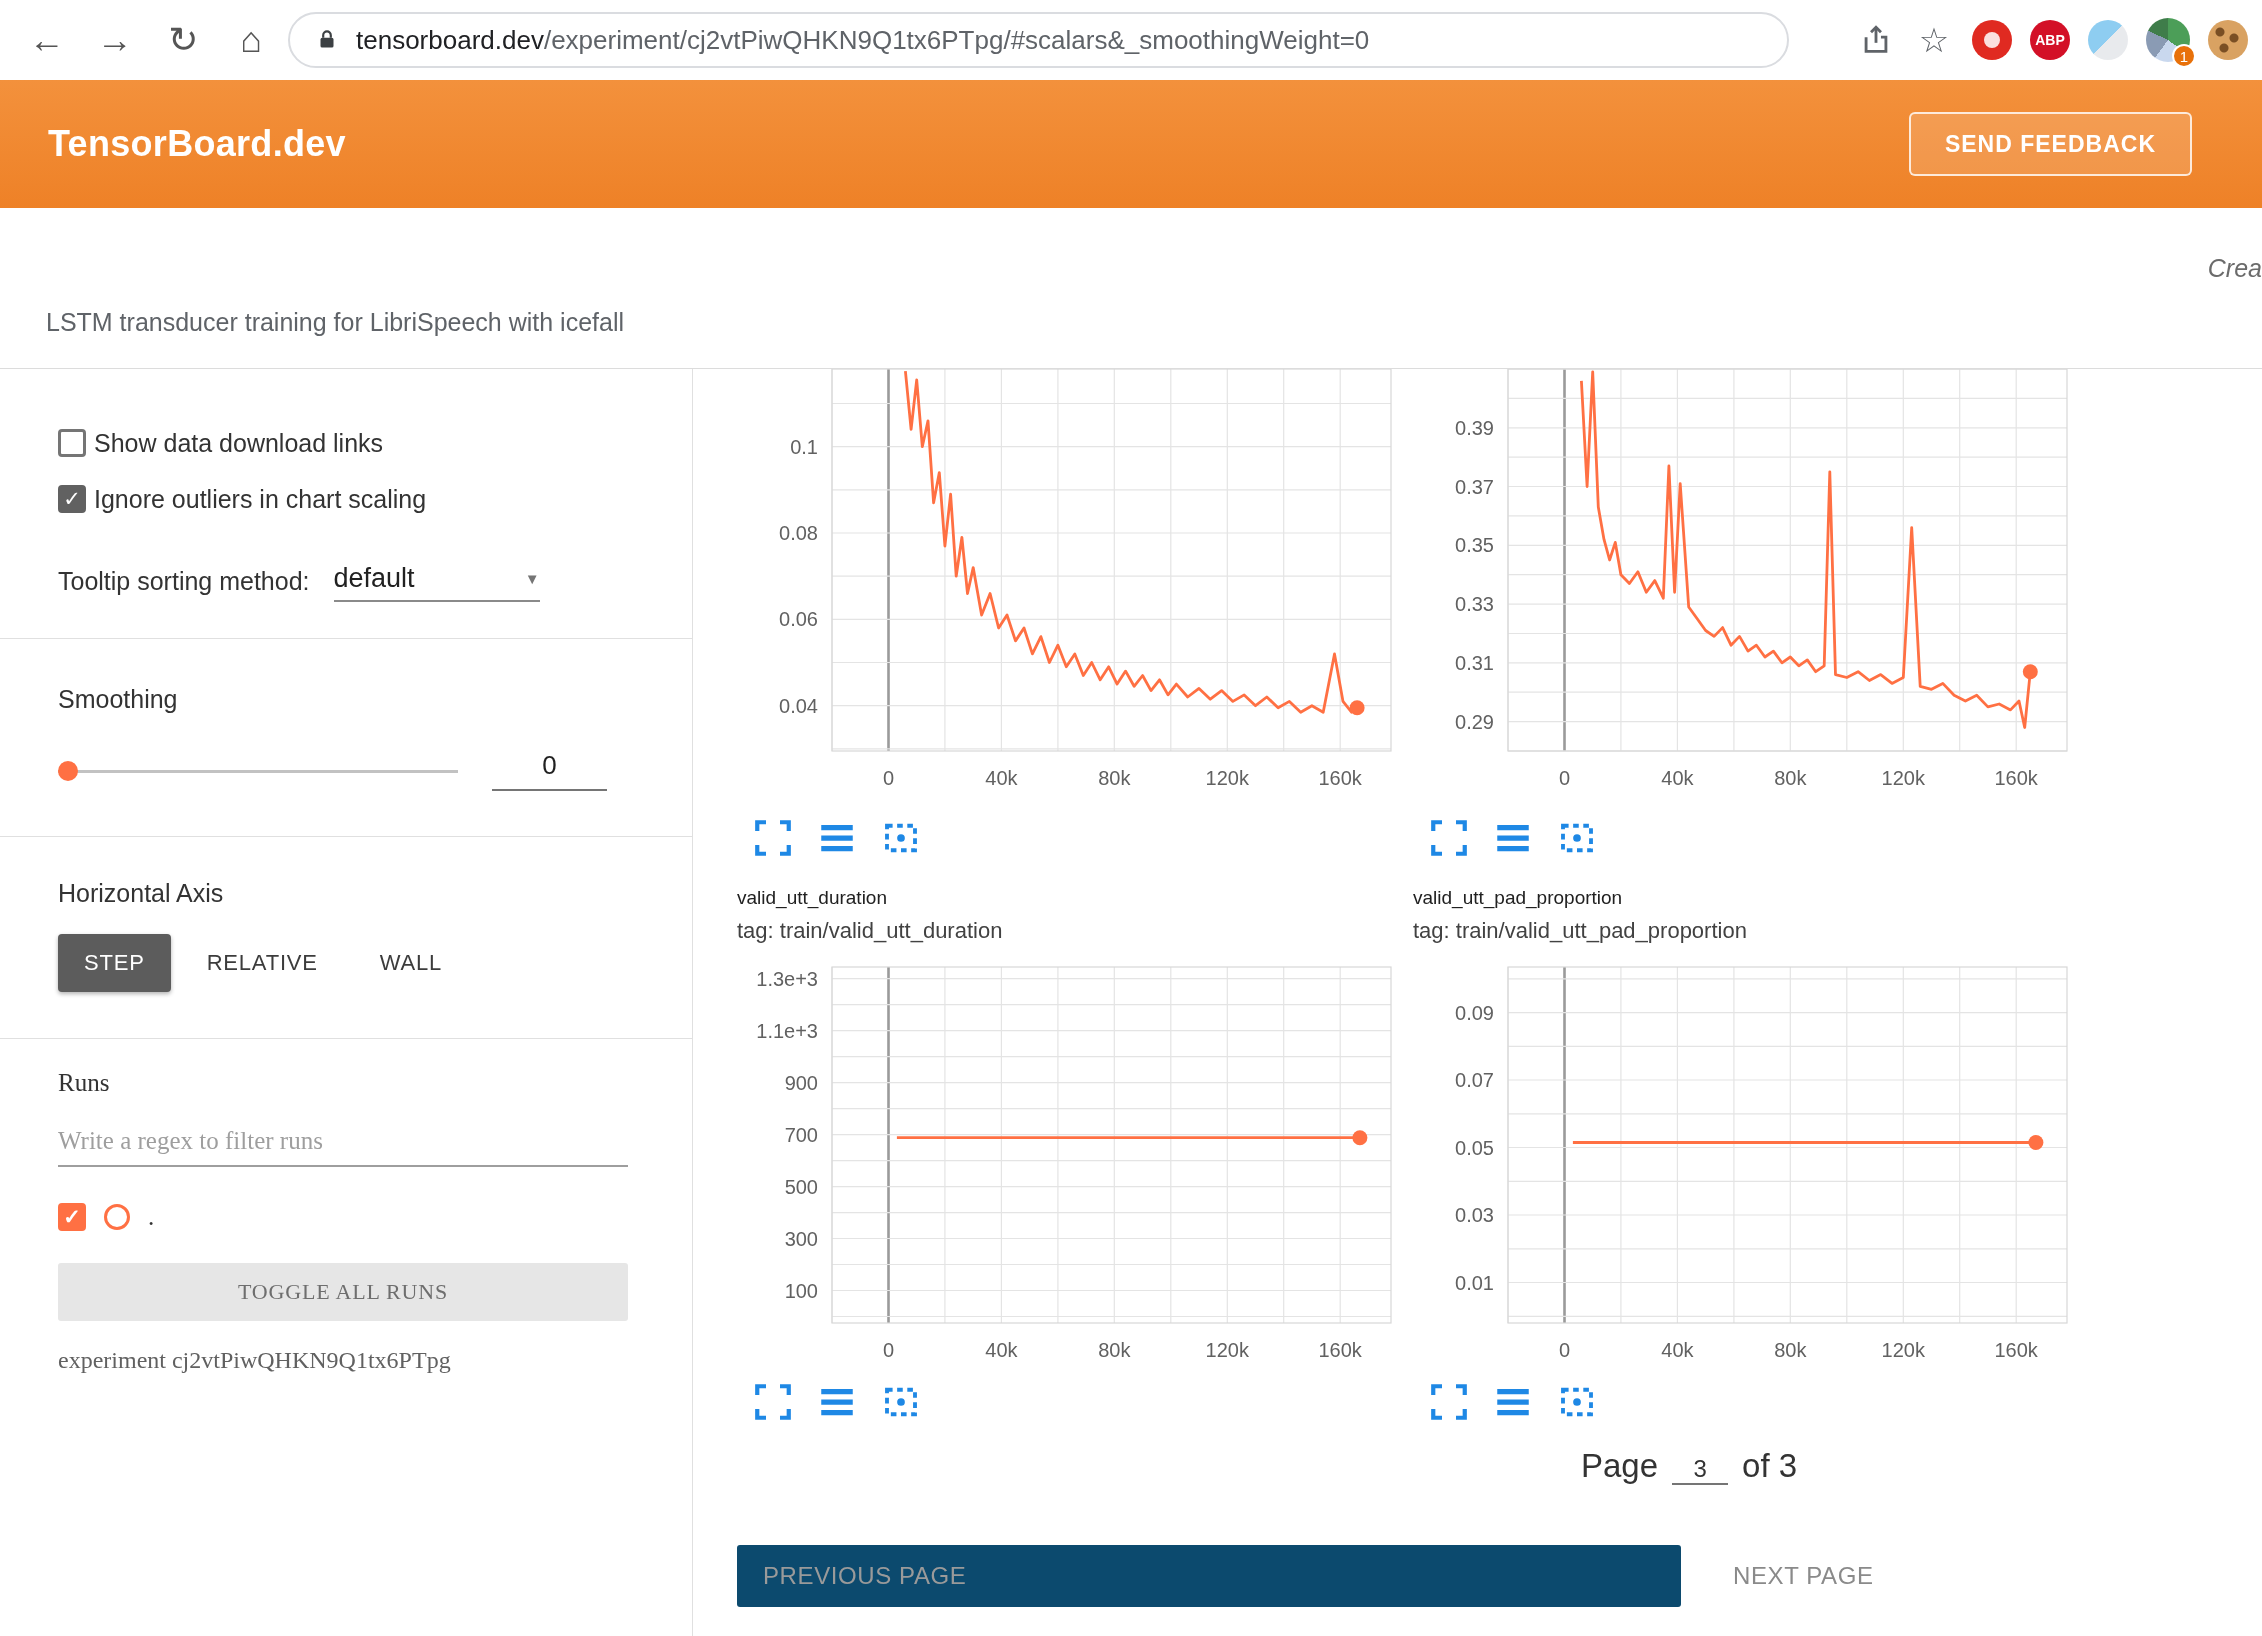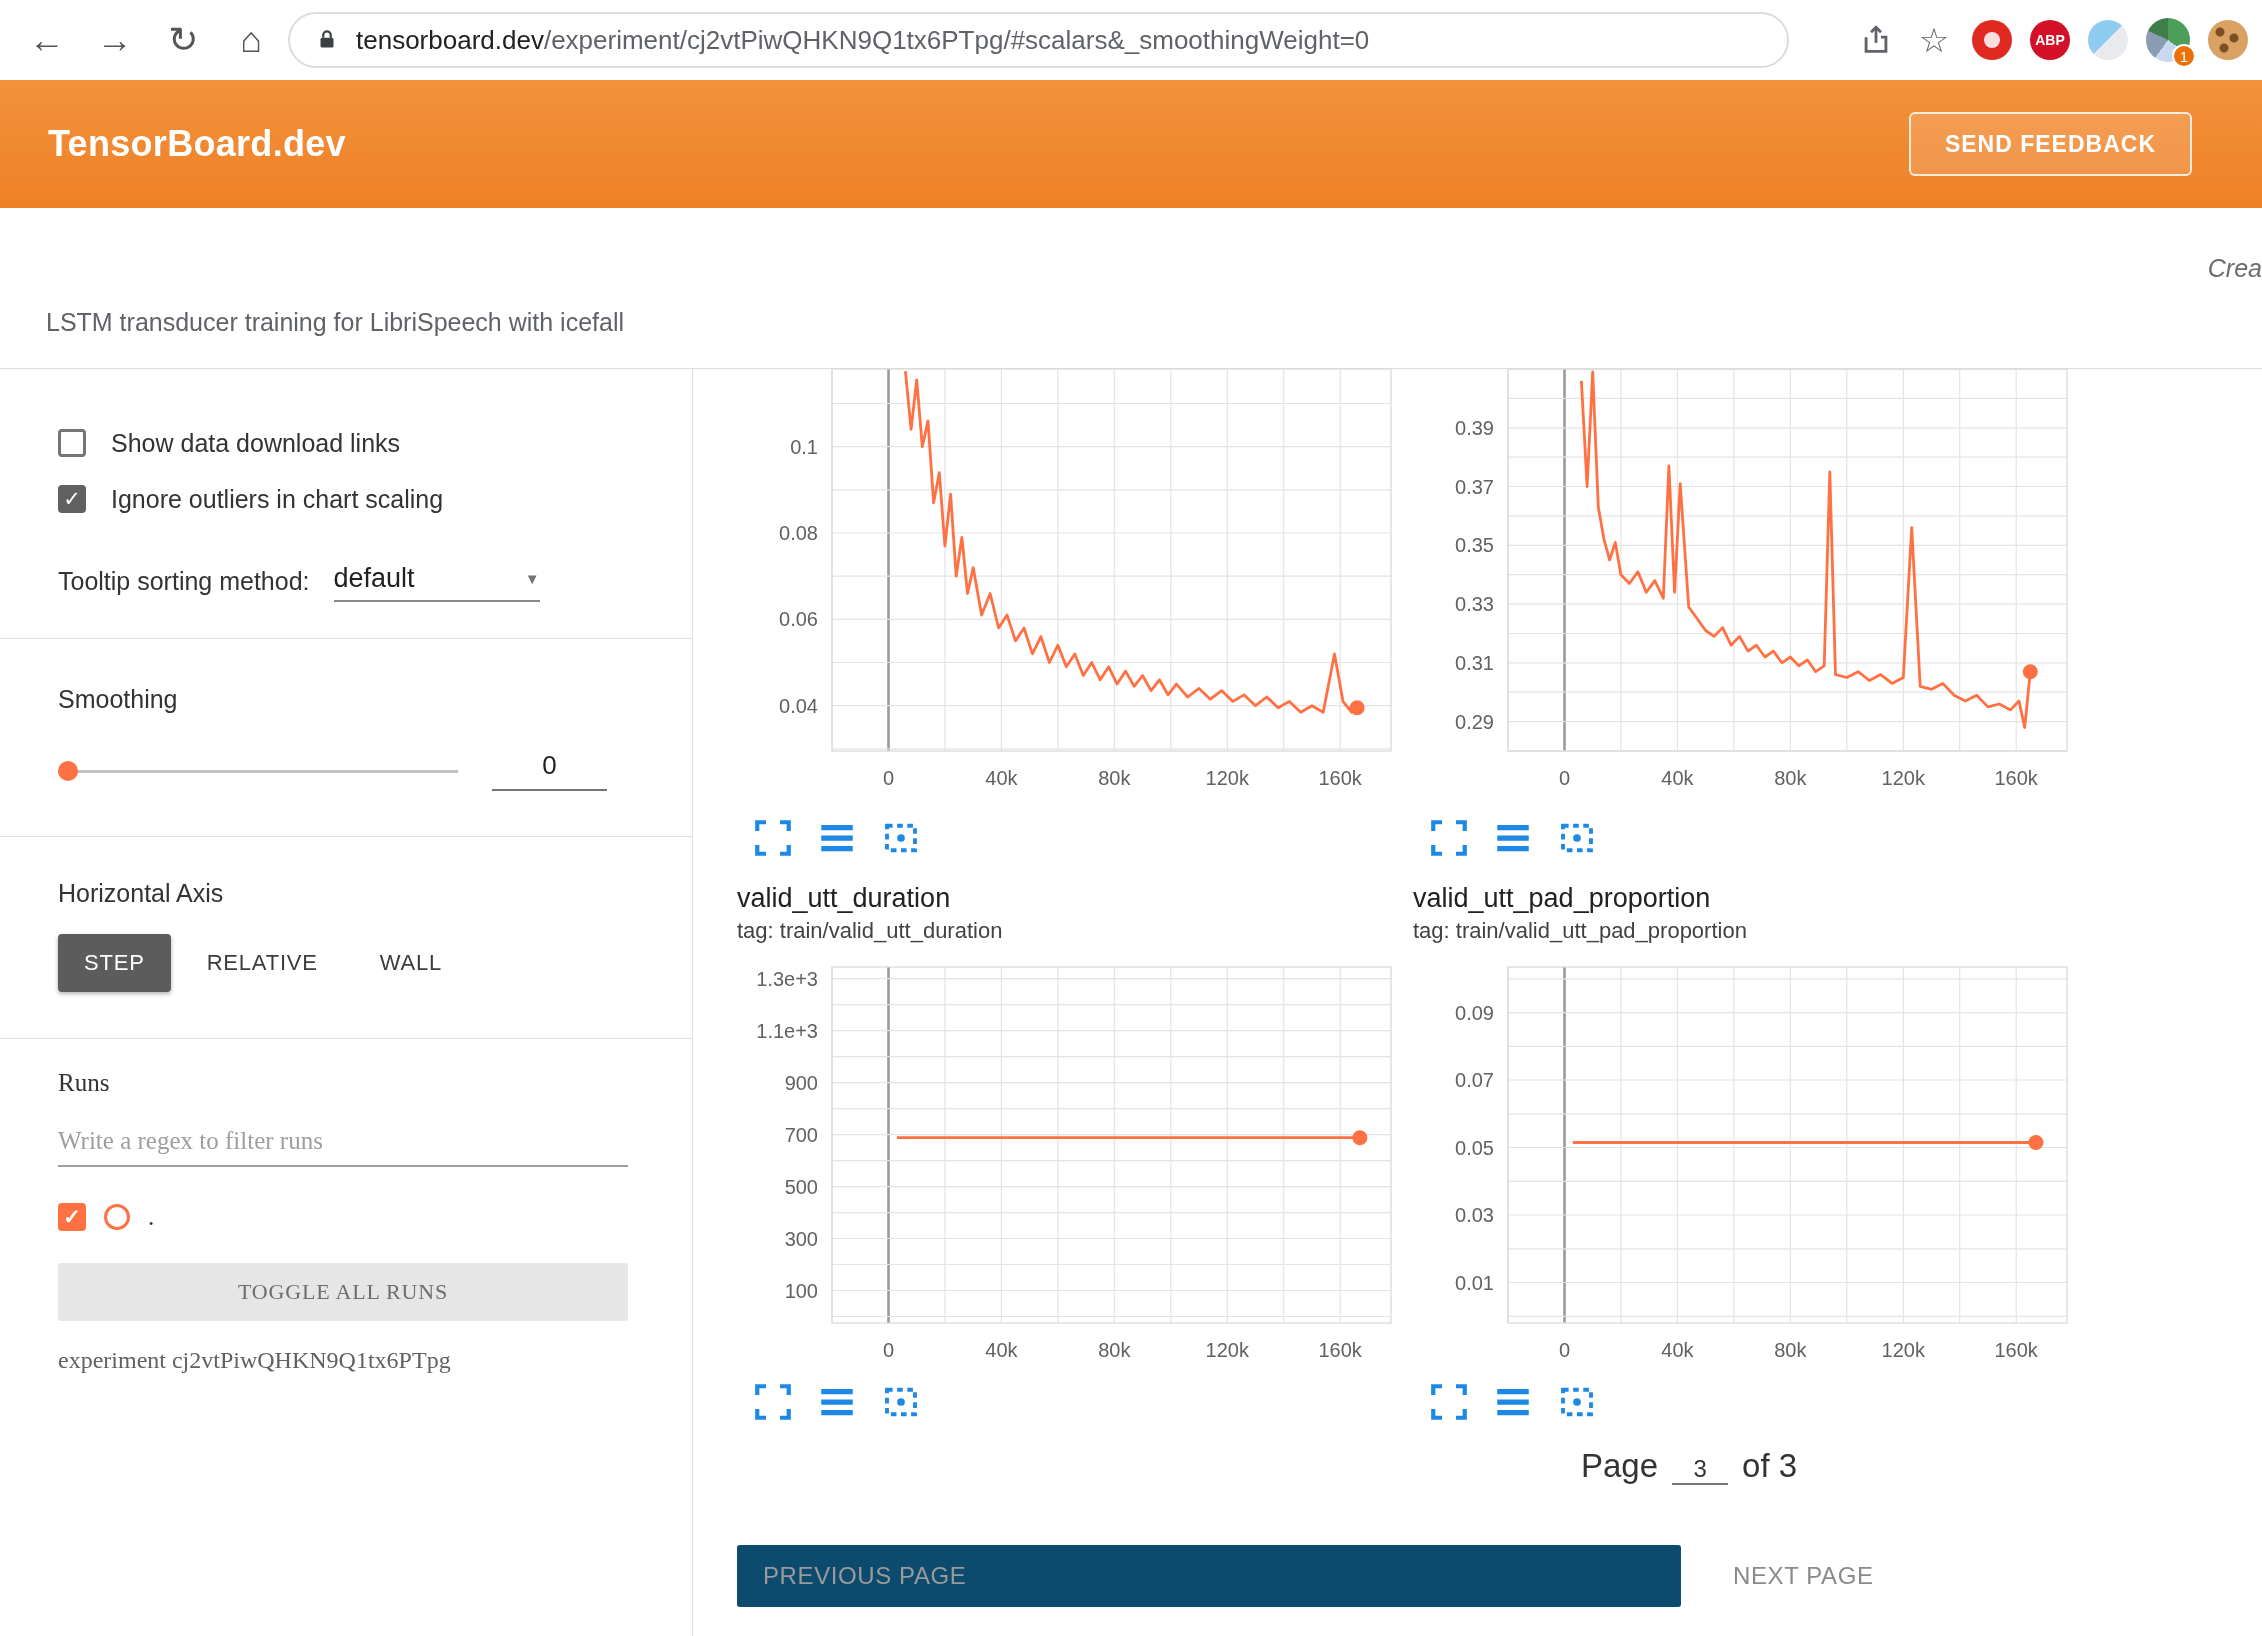--- a/index.html
+++ b/index.html
@@ -52,21 +52,21 @@
 
   
   .content { position:absolute; top:368px; left:0; right:0; bottom:0; border-top:1px solid #dcdcdc; display:flex; }
   aside { width:693px; min-width:693px; border-right:1px solid #e0e0e0; background:#fff; }
   aside section { padding-left:58px; padding-right:40px; border-bottom:1px solid #e0e0e0; }
   aside section:last-child { border-bottom:none;font-family:Liberation Serif, serif; }
   .s1 { height:270px; padding-top:54px; }
   .s2 { height:198px; padding-top:46px; }
   .s3 { height:202px; padding-top:42px; }
   .s4 { padding-top:30px; }
-  .check-row { display:flex; align-items:center; gap:25px; height:40px; }
+  .check-row { display:flex; align-items:center; gap:8px; height:40px; }
   .check-row + .check-row { margin-top:16px; }
   .cb { width:28px; height:28px; border:3px solid #757575; border-radius:4px; background:#fff;
     display:flex; align-items:center; justify-content:center; cursor:pointer; flex:none; }
   .cb.checked { background:#616161; border-color:#616161; color:#fff; font-size:21px; font-weight:bold; }
   .cb.run { background:#ff7043; border-color:#ff7043; color:#fff; font-size:21px; font-weight:bold; }
   .cb-label { font-size:25px; color:#333; }
   .tooltip-row { margin-top:44px; display:flex; align-items:flex-end; gap:24px; }
   .tooltip-label { font-size:25px; color:#333; padding-bottom:6px; }
   .dropdown { width:206px; display:flex; align-items:center; border-bottom:2px solid #8a8a8a;
     padding-bottom:6px; cursor:pointer; }
@@ -94,21 +94,21 @@
   .exp-caption { margin-top:26px; font-size:24px; color:#616161; }
 
   
   main.panel { position:relative; flex:1; background:#fff; }
   .chart-svg { position:absolute; }
   .chart-svg text { font-family:"Liberation Sans","DejaVu Sans",sans-serif; font-size:20px; fill:#616161; }
   .icon-row { position:absolute; display:flex; gap:22px; }
   .cicon-blue { width:42px; height:42px; cursor:pointer; }
   .cicon-blue svg { width:100%; height:100%; }
   .chart-head { position:absolute; }
-  .chart-title { font-size:27px; color:#212121; line-height:34px; }
+  .chart-title { font-size:19px; color:#212121; line-height:34px; }
   .chart-tag { font-size:22px; color:#424242; line-height:32px; }
   .pager { position:absolute; display:flex; align-items:baseline; gap:14px; }
   .pager-label { font-size:33px; color:#333; }
   .page-input { width:56px; border:none; border-bottom:2px solid #757575; font-family:inherit; font-size:24px;
     text-align:center; color:#333; outline:none; }
   .prev-btn { position:absolute; left:44px; top:1176px; width:944px; height:62px; background:#0c4a6e; border:none;
     border-radius:3px; font-family:inherit; font-size:24px; letter-spacing:.6px; color:#9a9a9a; text-align:left;
     padding-left:26px; cursor:pointer; }
   .next-btn { position:absolute; left:1020px; top:1176px; height:62px; background:transparent; border:none;
     font-family:inherit; font-size:24px; letter-spacing:.6px; color:#8a8a8a; padding:0 20px; cursor:pointer; }

